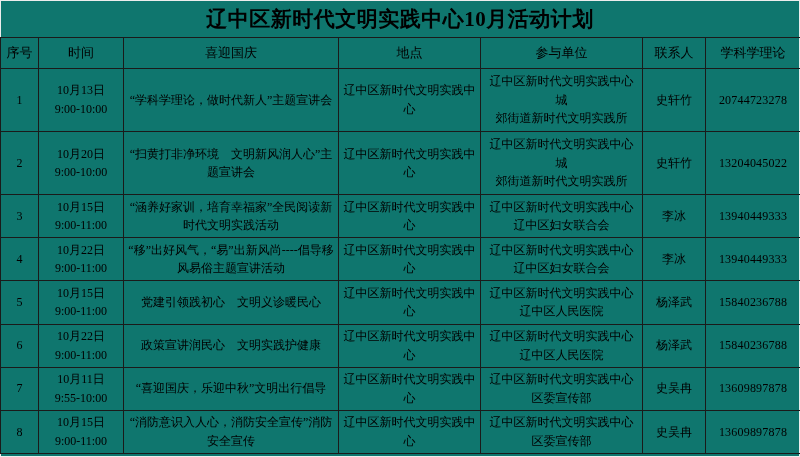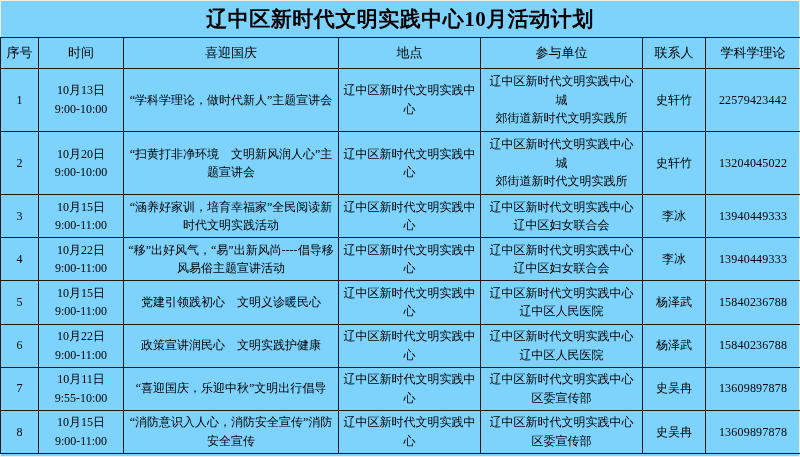--- a/index.html
+++ b/index.html
@@ -6,21 +6,21 @@
     margin: 0;
     padding: 0;
     background: #ffffff;
     font-family: "Liberation Serif", "DejaVu Serif", serif;
     color: #000000;
   }
   .page {
     position: relative;
     width: 800px;
     height: 457px;
-    background: #7dd3fc;
+    background: #0f766e;
     box-shadow: inset 0 0 0 1px #ededed;
     overflow: hidden;
   }
   .title {
     height: 37px;
     display: flex;
     align-items: center;
     justify-content: center;
     font-size: 21px;
     font-weight: bold;
@@ -91,21 +91,21 @@
     <tbody>
       <tr>
         <td>1</td>
         <td>10月13日
 9:00-10:00</td>
         <td>“学科学理论，做时代新人”主题宣讲会</td>
         <td class="loc">辽中区新时代文明实践中心</td>
         <td>辽中区新时代文明实践中心城
 郊街道新时代文明实践所</td>
         <td>史轩竹</td>
-        <td class="phone">22579423442</td>
+        <td class="phone">20744723278</td>
       </tr>
       <tr>
         <td>2</td>
         <td>10月20日
 9:00-10:00</td>
         <td>“扫黄打非净环境　文明新风润人心”主题宣讲会</td>
         <td class="loc">辽中区新时代文明实践中心</td>
         <td>辽中区新时代文明实践中心城
 郊街道新时代文明实践所</td>
         <td>史轩竹</td>

